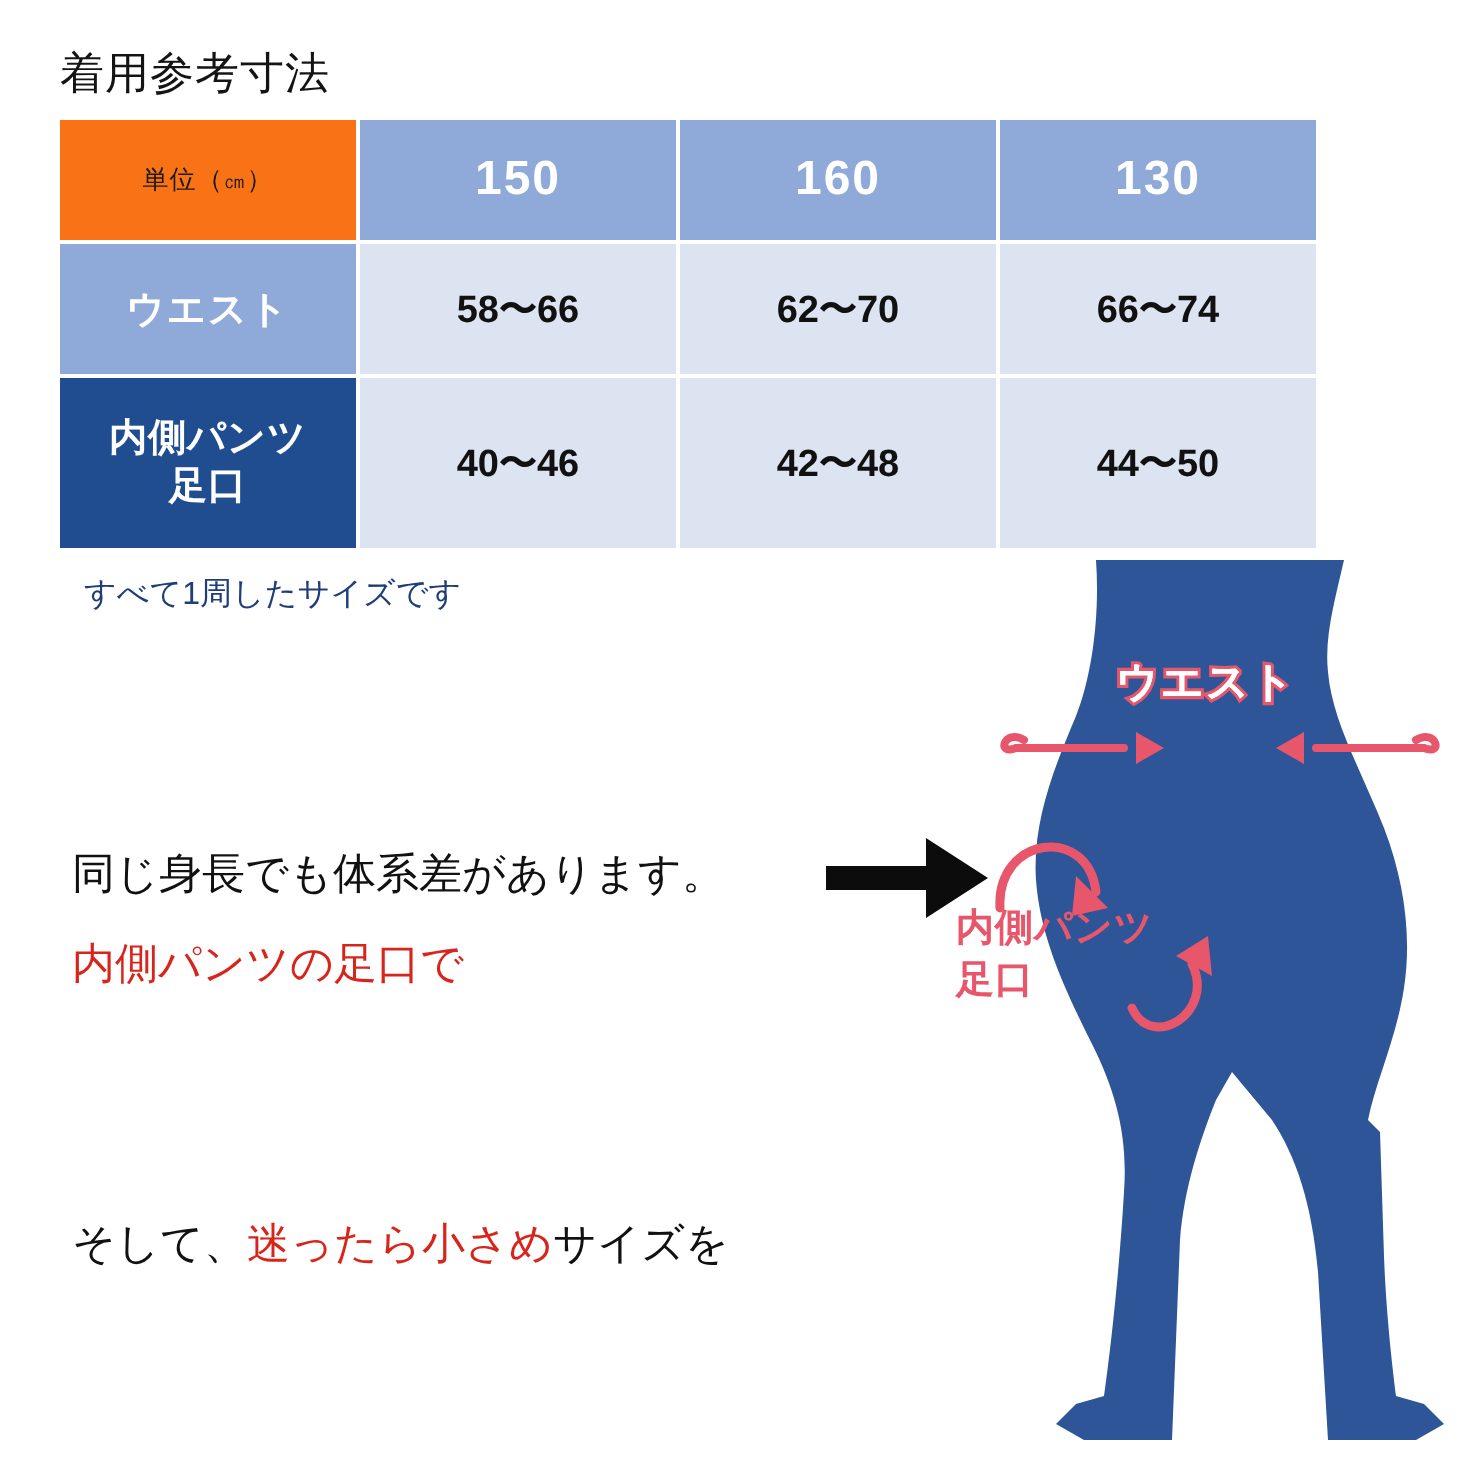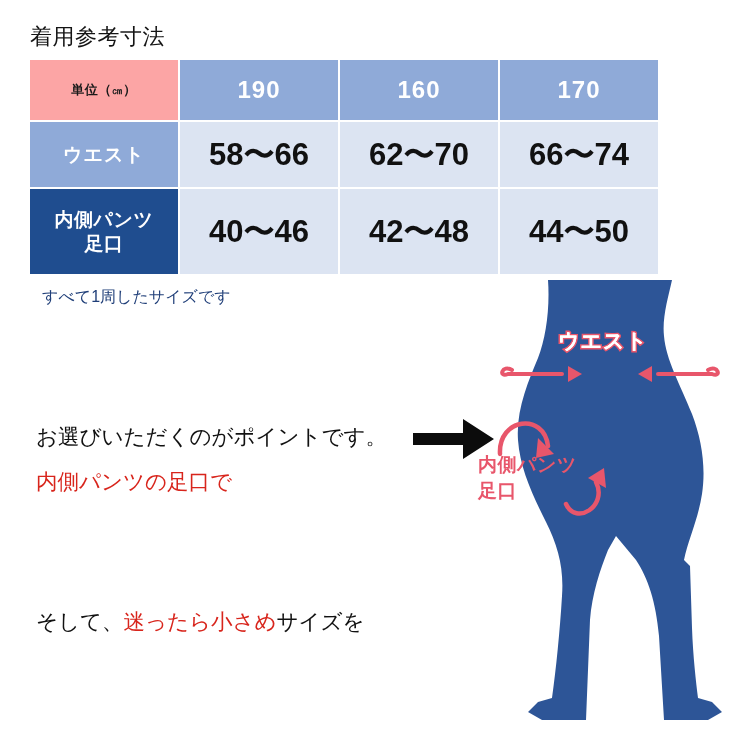--- a/index.html
+++ b/index.html
@@ -39,24 +39,24 @@
     table-layout: fixed;
   }
   #size-table td {
     padding: 0;
     text-align: center;
     vertical-align: middle;
   }
   .unit-cell {
     width: 148px;
     height: 60px;
-    background: #fca5a5;
+    background: #f97316;
     font-size: 13px;
     color: #1a1a1a;
-    font-weight: bold;
+    font-weight: normal;
     letter-spacing: 0.5px;
   }
   .unit-cell .sm { font-size: 11px; }
   .col-head {
     width: 158px;
     height: 60px;
     background: #8FAAD8;
     color: #ffffff;
     font-size: 24px;
     font-weight: bold;
@@ -75,21 +75,21 @@
     color: #ffffff;
     font-size: 19px;
     font-weight: bold;
     letter-spacing: 0.5px;
     height: 85px;
     line-height: 1.22;
   }
   .data-cell {
     background: #DCE4F2;
     color: #111111;
-    font-size: 31px;
+    font-size: 19px;
     font-weight: bold;
     letter-spacing: 0px;
   }
   .data-cell.tall { height: 85px; }
 
   
   #table-note {
     position: absolute;
     left: 42px;
     top: 287px;
@@ -167,23 +167,23 @@
 <div id="page">
 
   <div id="title">着用参考寸法</div>
 
   <table id="size-table">
     <tbody>
       <tr>
         <td class="unit-cell">
           <span>単位（</span><span class="sm">㎝</span><span>）</span>
         </td>
-        <td class="col-head">190</td>
+        <td class="col-head">150</td>
         <td class="col-head">160</td>
-        <td class="col-head">170</td>
+        <td class="col-head">130</td>
       </tr>
       <tr>
         <td class="row-head">ウエスト</td>
         <td class="data-cell">58〜66</td>
         <td class="data-cell">62〜70</td>
         <td class="data-cell">66〜74</td>
       </tr>
       <tr>
         <td class="row-head-dark">
           <div>内側パンツ</div>
@@ -192,21 +192,21 @@
         <td class="data-cell tall">40〜46</td>
         <td class="data-cell tall">42〜48</td>
         <td class="data-cell tall">44〜50</td>
       </tr>
     </tbody>
   </table>
 
   <div id="table-note">すべて1周したサイズです</div>
 
   <div class="copy-block" id="copy-1">
-    <div>お選びいただくのがポイントです。</div>
+    <div>同じ身長でも体系差があります。</div>
     <div class="red">内側パンツの足口で</div>
   </div>
 
   <div class="copy-block" id="copy-2">
     <div><span>そして、</span><span class="red">迷ったら小さめ</span><span>サイズを</span></div>
   </div>
 
   <svg id="black-arrow" viewBox="0 0 82 46">
     <path d="M0,17 L50,17 L50,3 L81,23 L50,43 L50,29 L0,29 Z" fill="#0c0c0c"></path>
   </svg>

